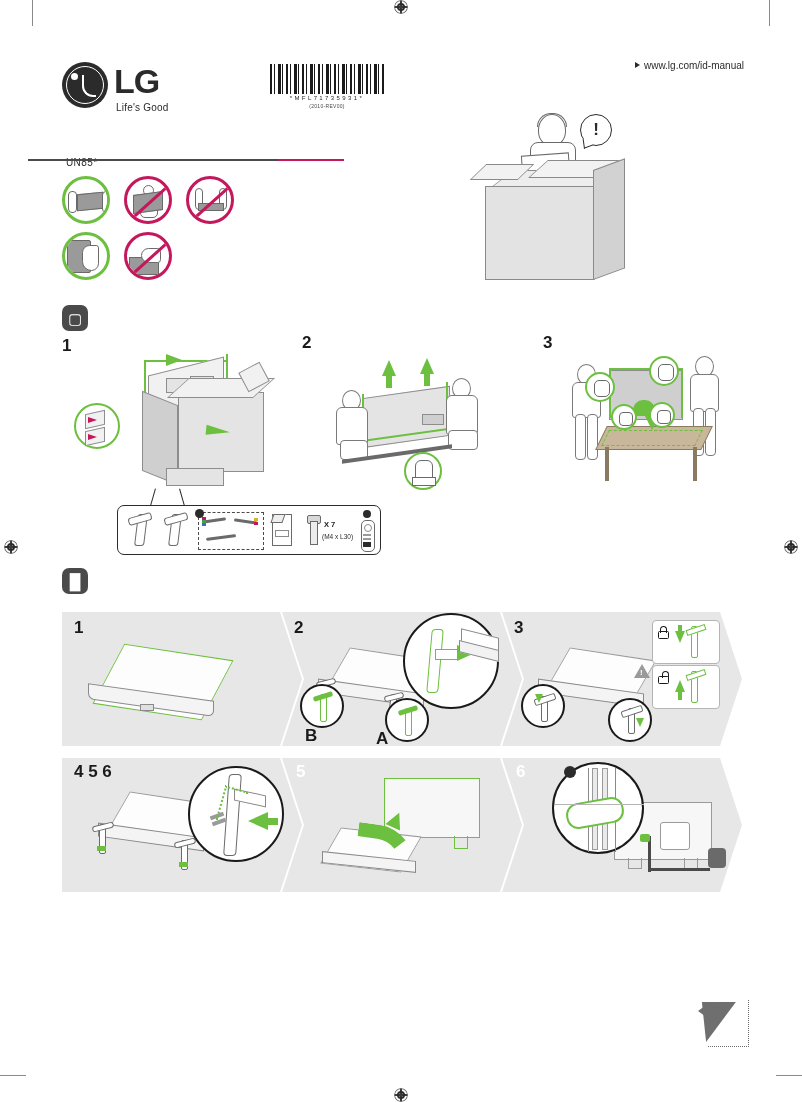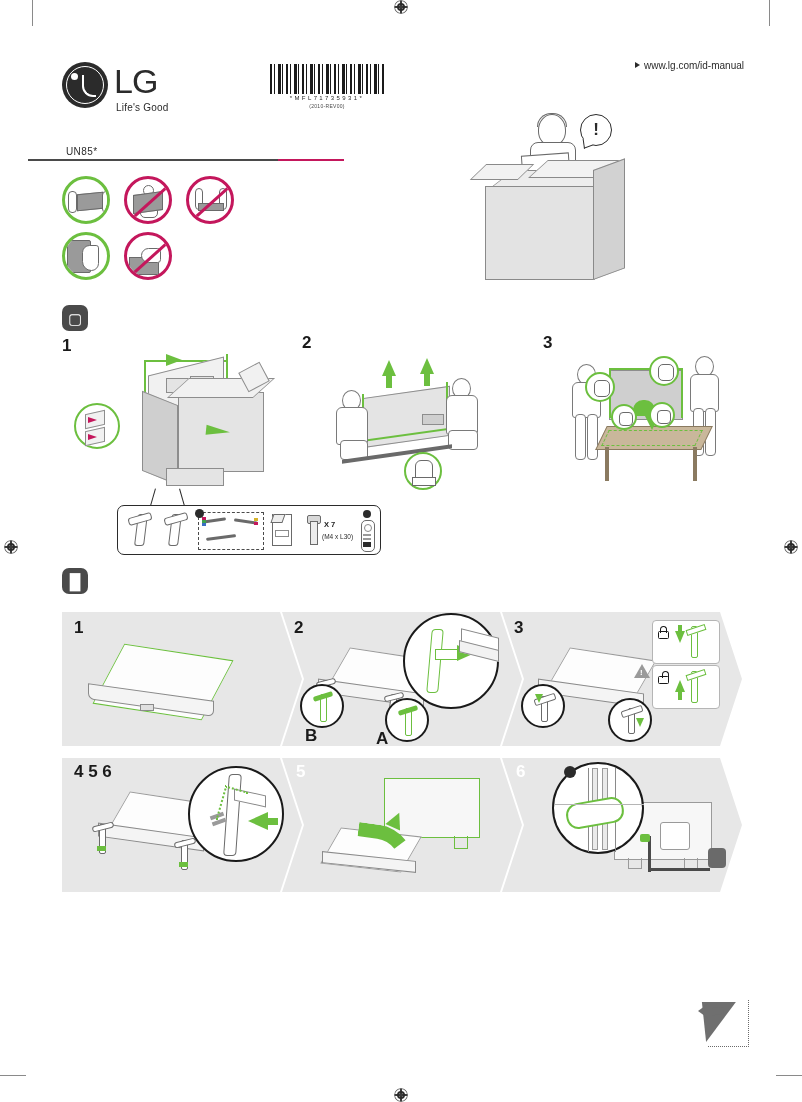--- a/index.html
+++ b/index.html
@@ -31,39 +31,39 @@
   .lg-logo{position:absolute;left:62px;top:62px;width:130px;height:52px;}
   .lg-mark{position:absolute;left:0;top:0;width:46px;height:46px;border-radius:50%;
      background:#2b2b2b;}
   .lg-mark .eye{position:absolute;left:9px;top:11px;width:7px;height:7px;border-radius:50%;
      background:#fff;}
   .lg-mark .nose{position:absolute;left:20px;top:13px;width:14px;height:22px;
      border:2.5px solid #fff;border-top:none;border-right:none;
      border-bottom-left-radius:11px;box-sizing:border-box;}
   .lg-mark .ring{position:absolute;left:4px;top:4px;width:38px;height:38px;border-radius:50%;
      border:1.5px solid #fff;box-sizing:border-box;}
-  .lg-word{position:absolute;left:52px;top:2px;font-size:34px;font-weight:normal;
+  .lg-word{position:absolute;left:52px;top:2px;font-size:34px;font-weight:bold;
      letter-spacing:-1px;color:#2b2b2b;line-height:34px;}
   .lg-tag{position:absolute;left:54px;top:40px;font-size:10px;color:#2b2b2b;letter-spacing:.2px;}
 
   .barcode-wrap{position:absolute;left:268px;top:64px;width:118px;text-align:center;}
   .barcode{height:30px;width:114px;margin:0 auto;
     background-image:repeating-linear-gradient(to right,
       #1a1a1a 0 2px, #fff 2px 4px, #1a1a1a 4px 5px, #fff 5px 8px,
       #1a1a1a 8px 11px, #fff 11px 12px, #1a1a1a 12px 13px, #fff 13px 16px);}
   .barcode-num{font-size:6px;letter-spacing:2.4px;color:#2b2b2b;margin-top:1px;}
   .barcode-rev{font-size:5px;color:#4a4a4a;margin-top:2px;letter-spacing:.3px;}
 
   .site-link{position:absolute;right:58px;top:60px;font-size:10px;color:#2b2b2b;}
   .site-link .tri{display:inline-block;width:0;height:0;vertical-align:1px;
      border-left:5px solid #2b2b2b;border-top:3.5px solid transparent;
      border-bottom:3.5px solid transparent;margin-right:4px;}
 
   
-  .model-name{position:absolute;left:66px;top:146px;font-size:10px;color:#2b2b2b;letter-spacing:.4px;}
+  .model-name{position:absolute;left:66px;top:157px;font-size:10px;color:#2b2b2b;letter-spacing:.4px;}
   .model-rule{position:absolute;left:28px;top:159px;width:316px;height:2px;background:#4a4a4a;}
   .model-rule-accent{position:absolute;left:278px;top:159px;width:66px;height:2px;background:#c4175c;}
 
   
   .safety{position:absolute;left:62px;top:176px;width:172px;height:112px;}
   .sbadge{position:absolute;width:48px;height:48px;border-radius:50%;box-sizing:border-box;
      background:#fff;overflow:hidden;}
   .sbadge.ok{border:3px solid #6cbf3f;}
   .sbadge.no{border:3px solid #c4175c;}
   .sbadge .slash{position:absolute;left:-4px;top:21px;width:56px;height:3px;

